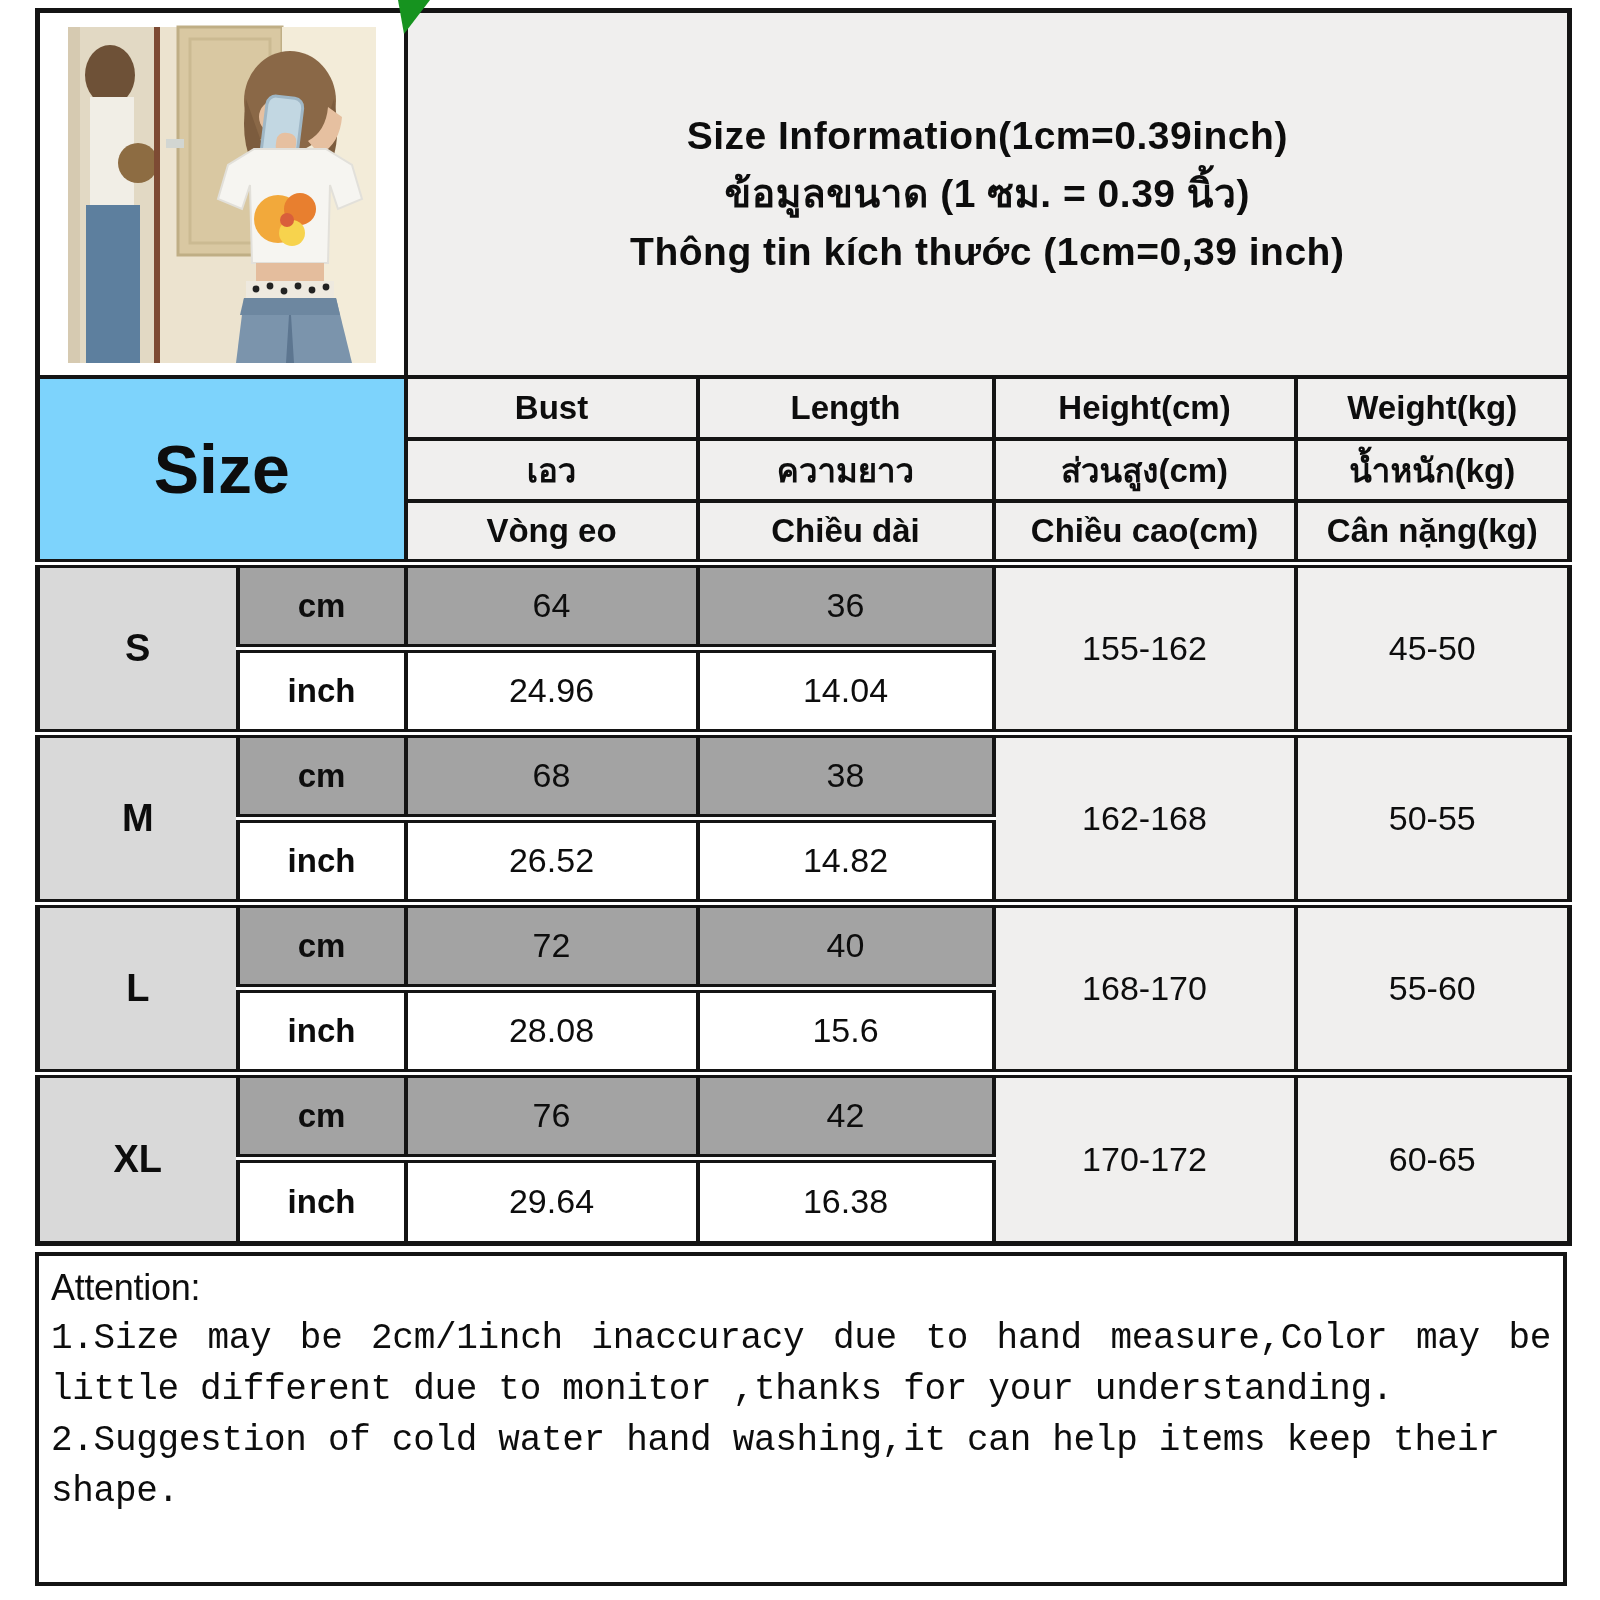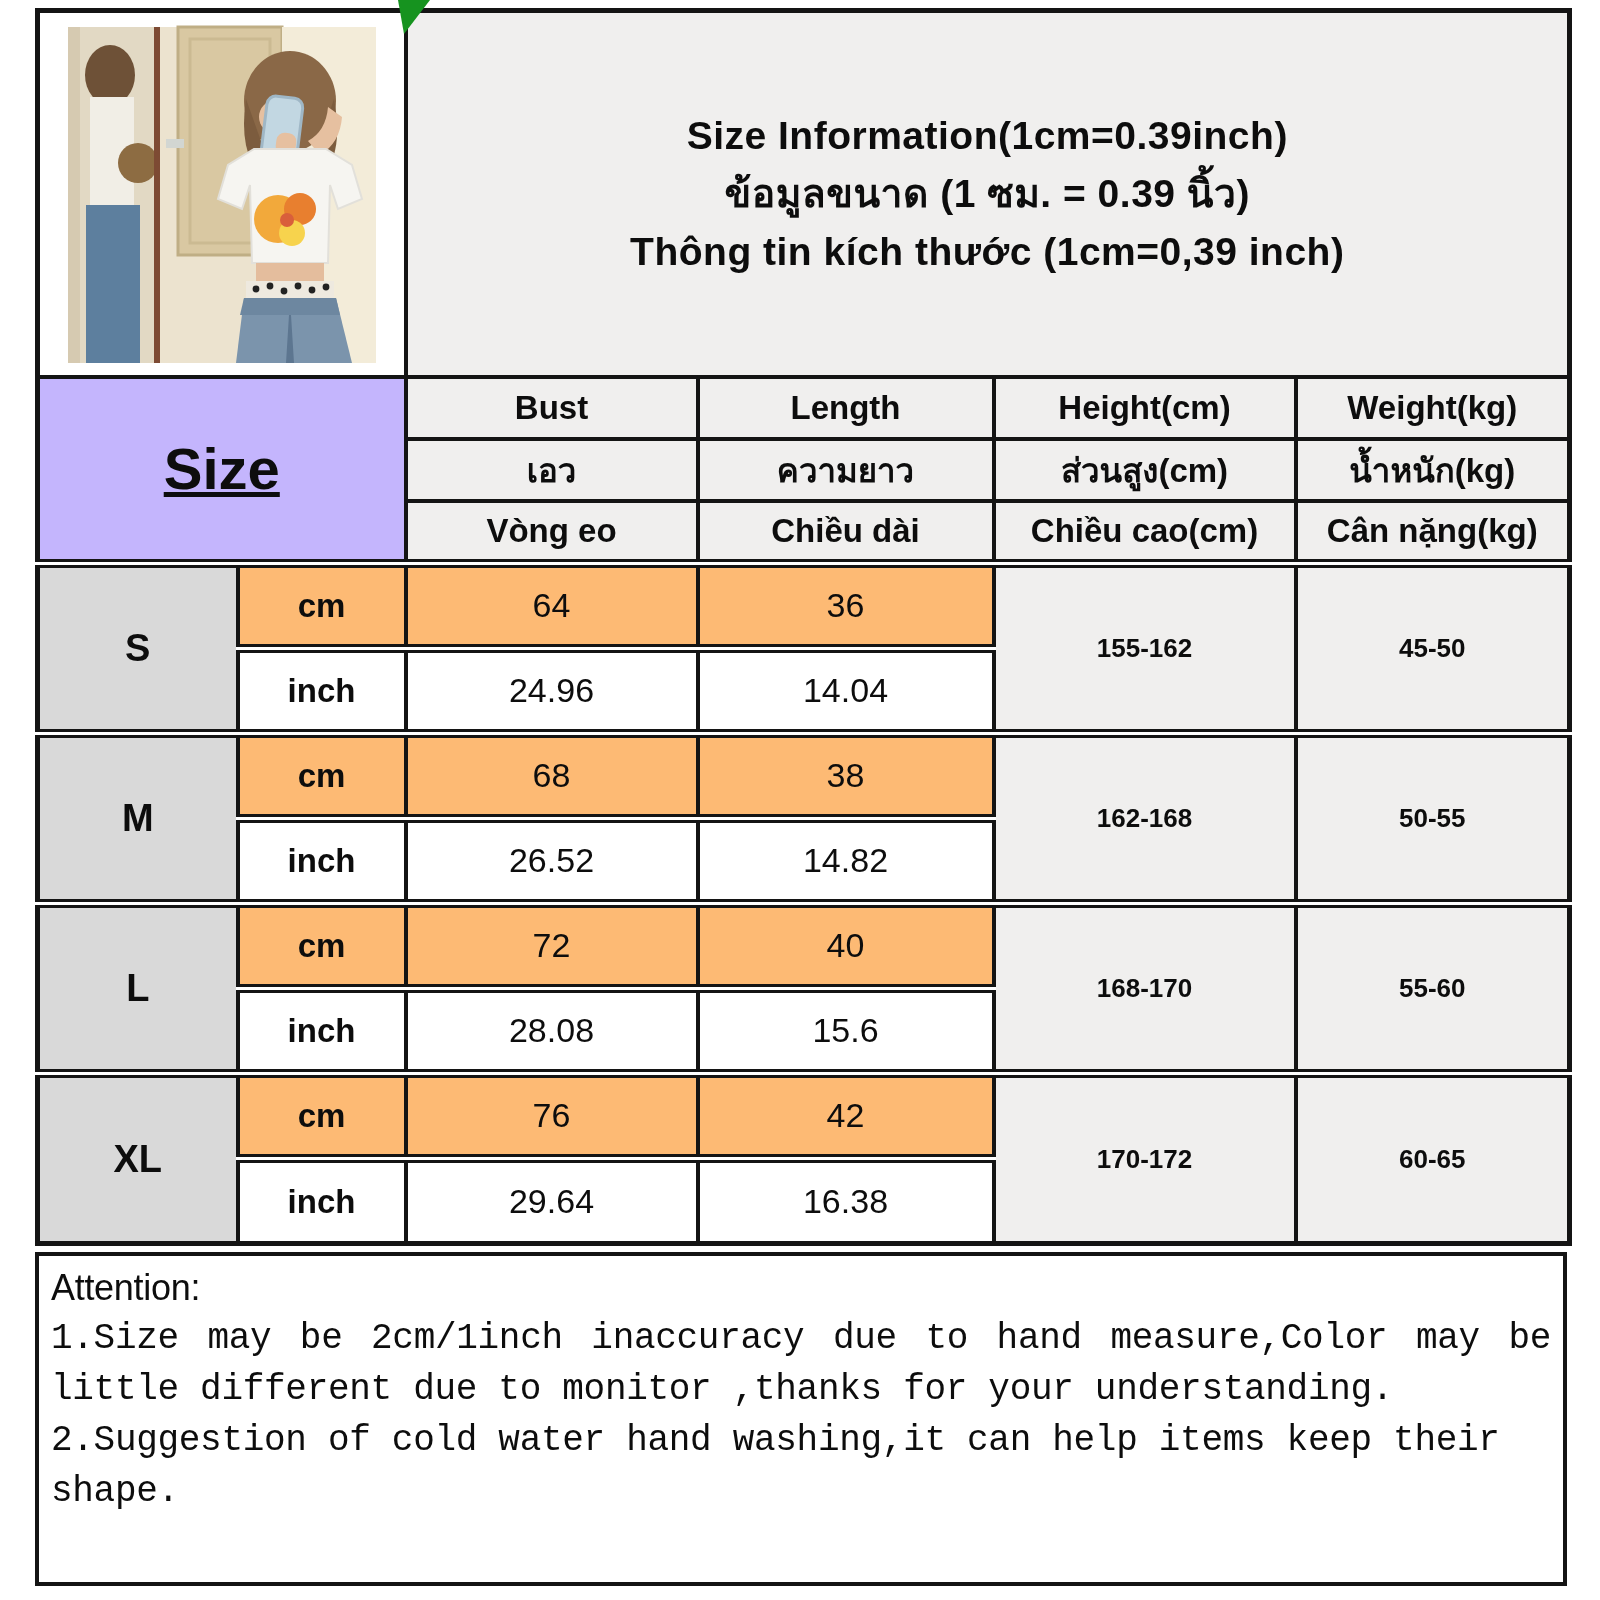--- a/index.html
+++ b/index.html
@@ -13,28 +13,28 @@
   tr.photo-row { height:366px; }
   tr.hdr { height:62px; }
   tr.data { height:85px; }
 
   td.photo-cell { background:#ffffff; padding:0; }
   td.photo-cell svg { display:block; }
 
   td.title-cell { background:#f0efee; }
   .title-line { font-weight:bold; font-size:39px; line-height:58px; letter-spacing:0.5px; }
 
-  td.size-head { background:#c4b5fd; font-weight:bold; font-size:58px;text-decoration:underline; }
+  td.size-head { background:#7dd3fc; font-weight:bold; font-size:68px; }
   td.hdr-cell { background:#f0efee; font-weight:bold; font-size:33px; }
 
   td.letter-cell { background:#d9d9d9; font-weight:bold; font-size:38px; }
   td.unit-cell  { font-weight:bold; font-size:33px; }
   td.val-cell   { font-weight:normal; font-size:34px;margin-top:40px; }
-  td.hw-cell    { background:#f0efee; font-weight:bold; font-size:26px; }
-  tr.cm-row td.unit-cell, tr.cm-row td.val-cell { background:#fdba74; }
+  td.hw-cell    { background:#f0efee; font-weight:normal; font-size:34px; }
+  tr.cm-row td.unit-cell, tr.cm-row td.val-cell { background:#a3a3a3; }
   tr.inch-row td.unit-cell, tr.inch-row td.val-cell { background:#ffffff; }
   tr.data td { border-top:9px double #141414; }
 
   .attention-box { margin-top:6px; width:1532px; height:334px; border:4px solid #141414; background:#ffffff;
                    padding:6px 12px 0 12px; font-size:36px; line-height:1.42; letter-spacing:-0.3px; }
   .attention-box p { text-align:justify;font-family:Liberation Mono, monospace; }
   .attention-box .last { text-align:left; }
 
   .green-flag { position:absolute; left:398px; top:0; width:34px; height:36px; }
 </style>

